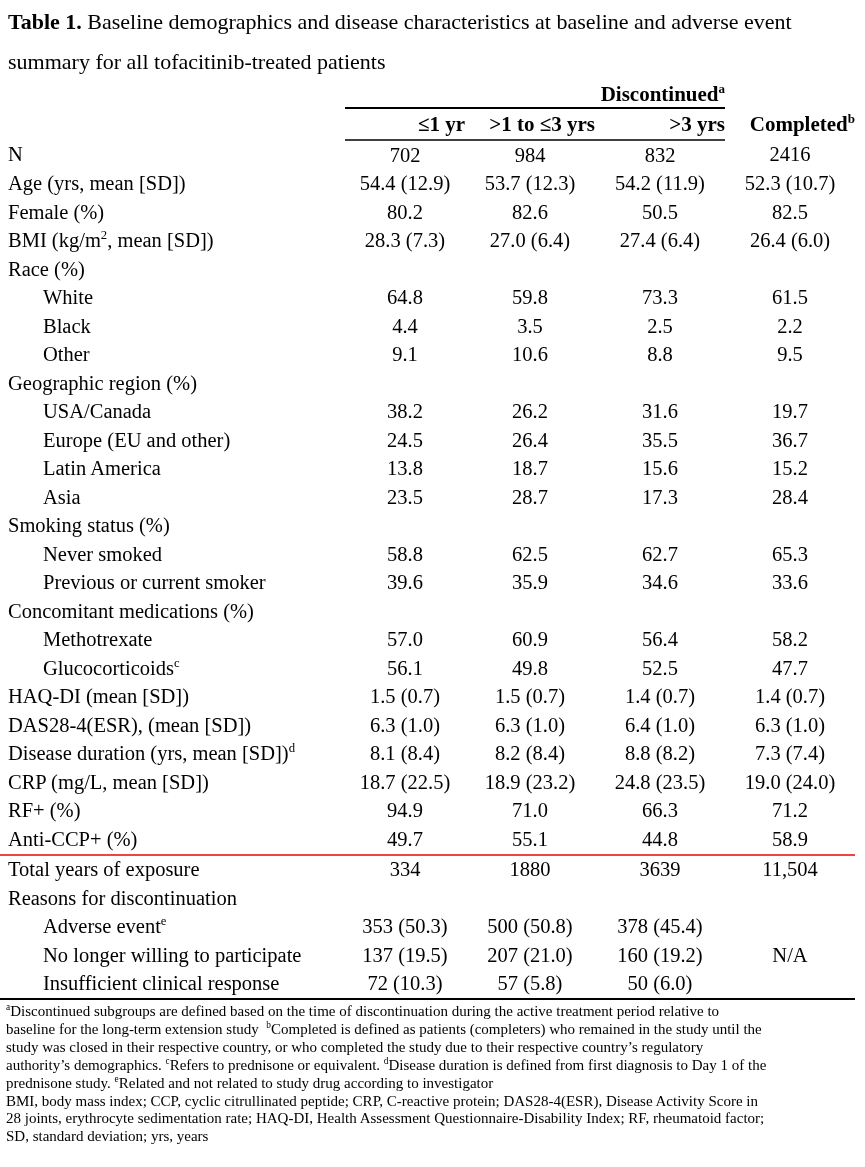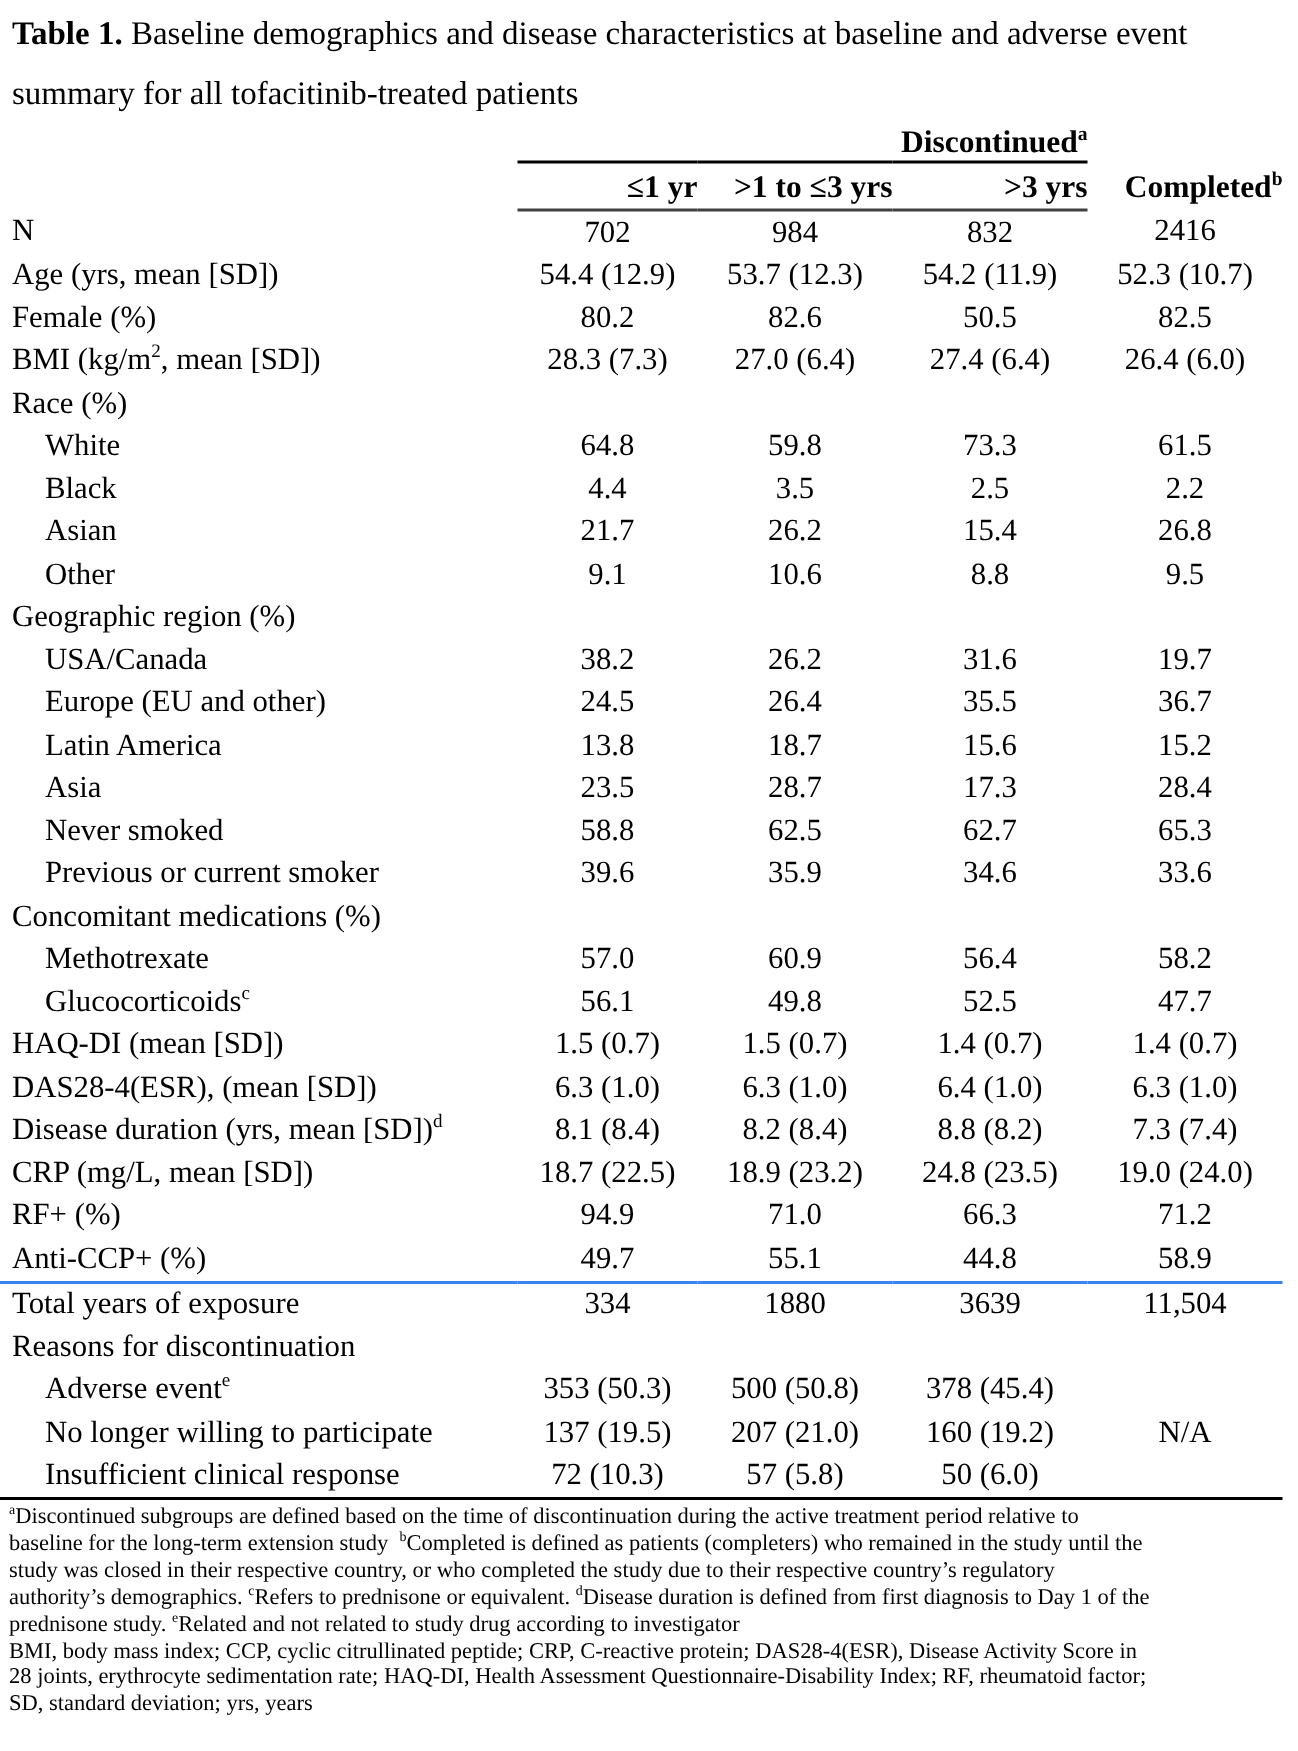--- a/index.html
+++ b/index.html
@@ -46,23 +46,23 @@
     font-size:20.5px;
     height:28.5px;
     text-align:center;
     vertical-align:middle;
   }
   tbody td.lbl{
     text-align:left;
     padding-left:8px;
   }
   tbody td.lbl.ind{
-    padding-left:30px;
-  }
-  tr.rule-top td{border-top:2px solid #3b82f6;}
+    padding-left:43px;
+  }
+  tr.rule-top td{border-top:2px solid #ef4444;}
   .footnotes{
     width:849px;
     border-top:2px solid #000;
     padding:3px 0 0 6px;
     font-size:15px;
     line-height:17.9px;
   }
   .fn-line{white-space:pre;}
 </style>
 </head>
@@ -141,27 +141,20 @@
           <td>61.5</td>
         </tr>
         <tr>
           <td class="lbl ind">Black</td>
           <td>4.4</td>
           <td>3.5</td>
           <td>2.5</td>
           <td>2.2</td>
         </tr>
         <tr>
-          <td class="lbl ind">Asian</td>
-          <td>21.7</td>
-          <td>26.2</td>
-          <td>15.4</td>
-          <td>26.8</td>
-        </tr>
-        <tr>
           <td class="lbl ind">Other</td>
           <td>9.1</td>
           <td>10.6</td>
           <td>8.8</td>
           <td>9.5</td>
         </tr>
         <tr>
           <td class="lbl">Geographic region (%)</td>
           <td></td>
           <td></td>
@@ -188,20 +181,27 @@
           <td>18.7</td>
           <td>15.6</td>
           <td>15.2</td>
         </tr>
         <tr>
           <td class="lbl ind">Asia</td>
           <td>23.5</td>
           <td>28.7</td>
           <td>17.3</td>
           <td>28.4</td>
+        </tr>
+        <tr>
+          <td class="lbl">Smoking status (%)</td>
+          <td></td>
+          <td></td>
+          <td></td>
+          <td></td>
         </tr>
         <tr>
           <td class="lbl ind">Never smoked</td>
           <td>58.8</td>
           <td>62.5</td>
           <td>62.7</td>
           <td>65.3</td>
         </tr>
         <tr>
           <td class="lbl ind">Previous or current smoker</td>

